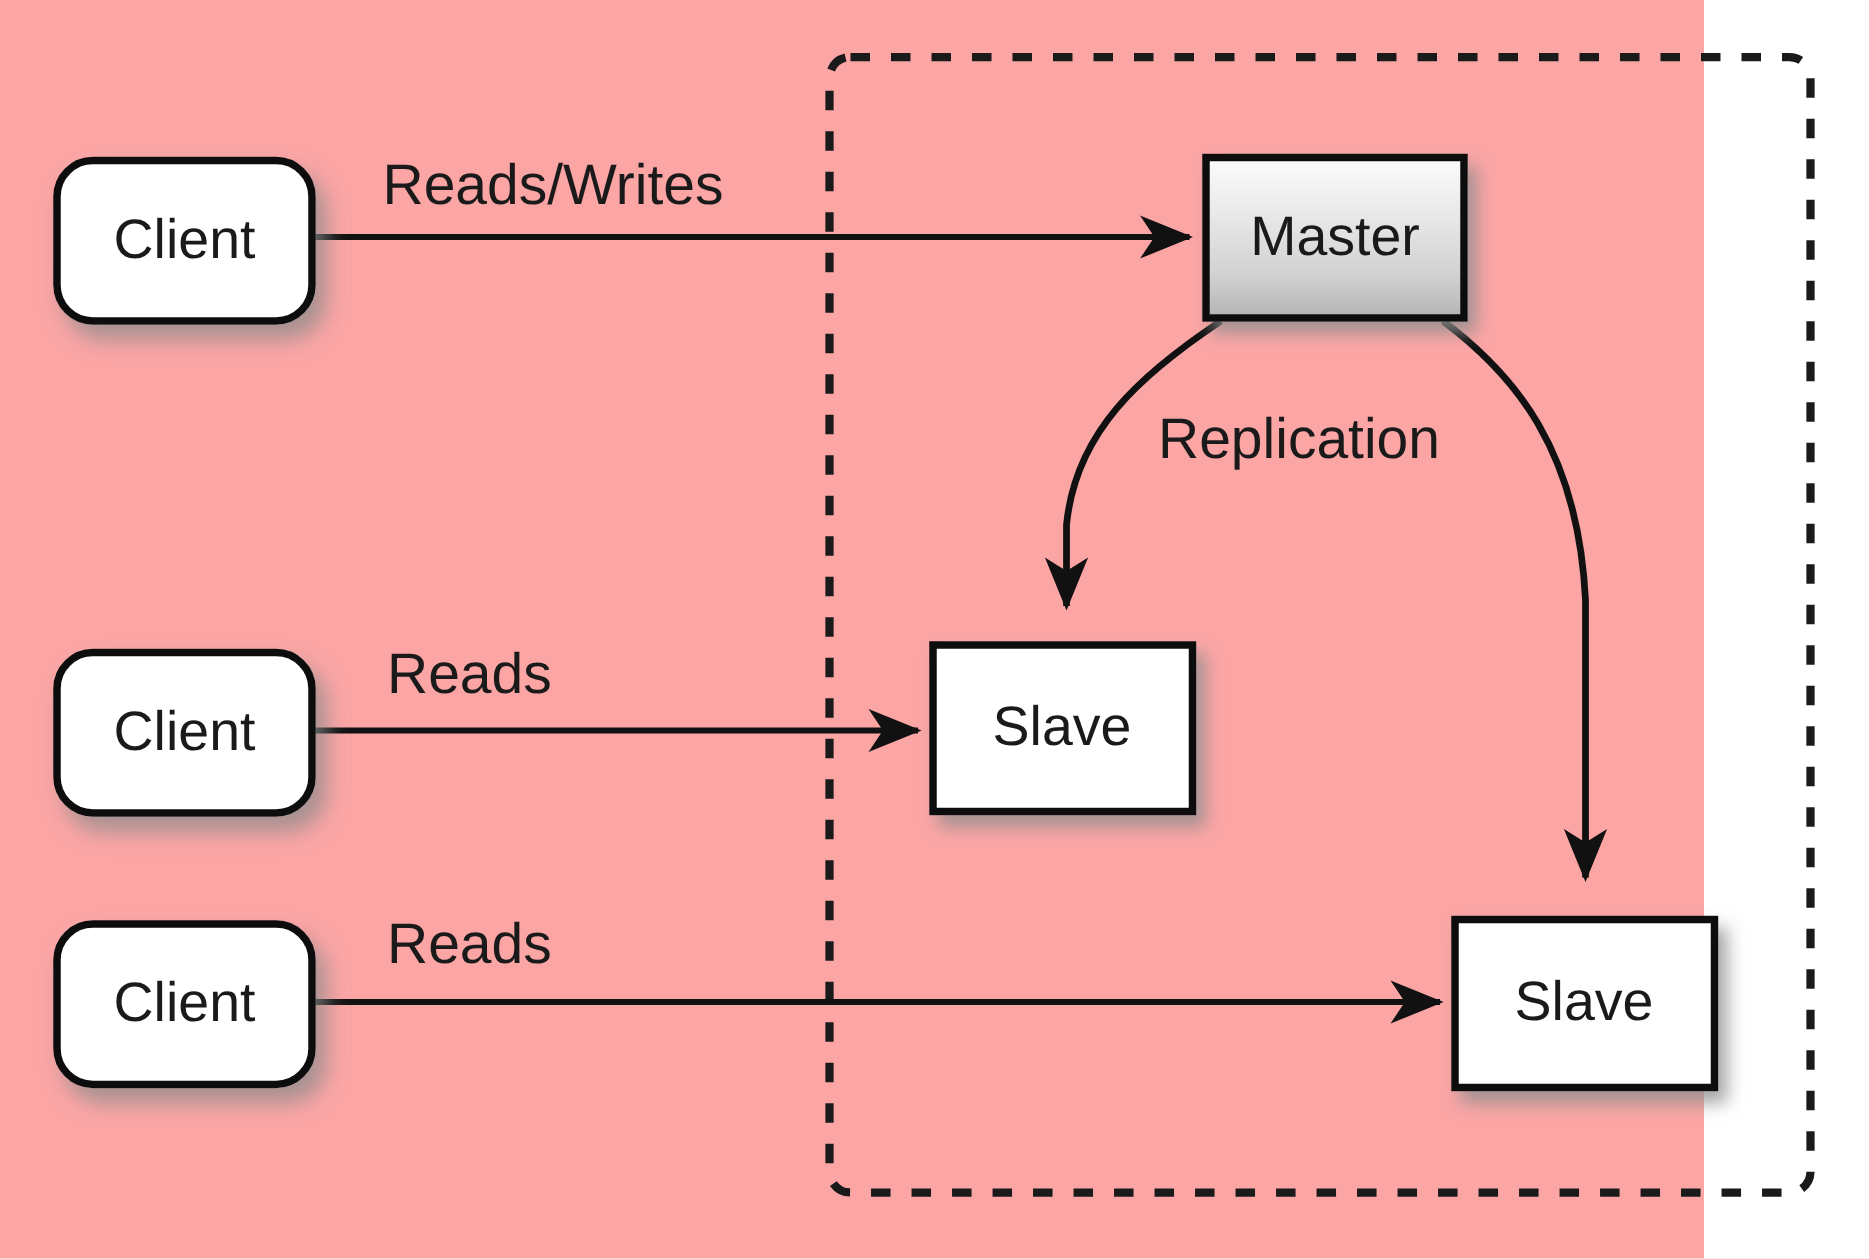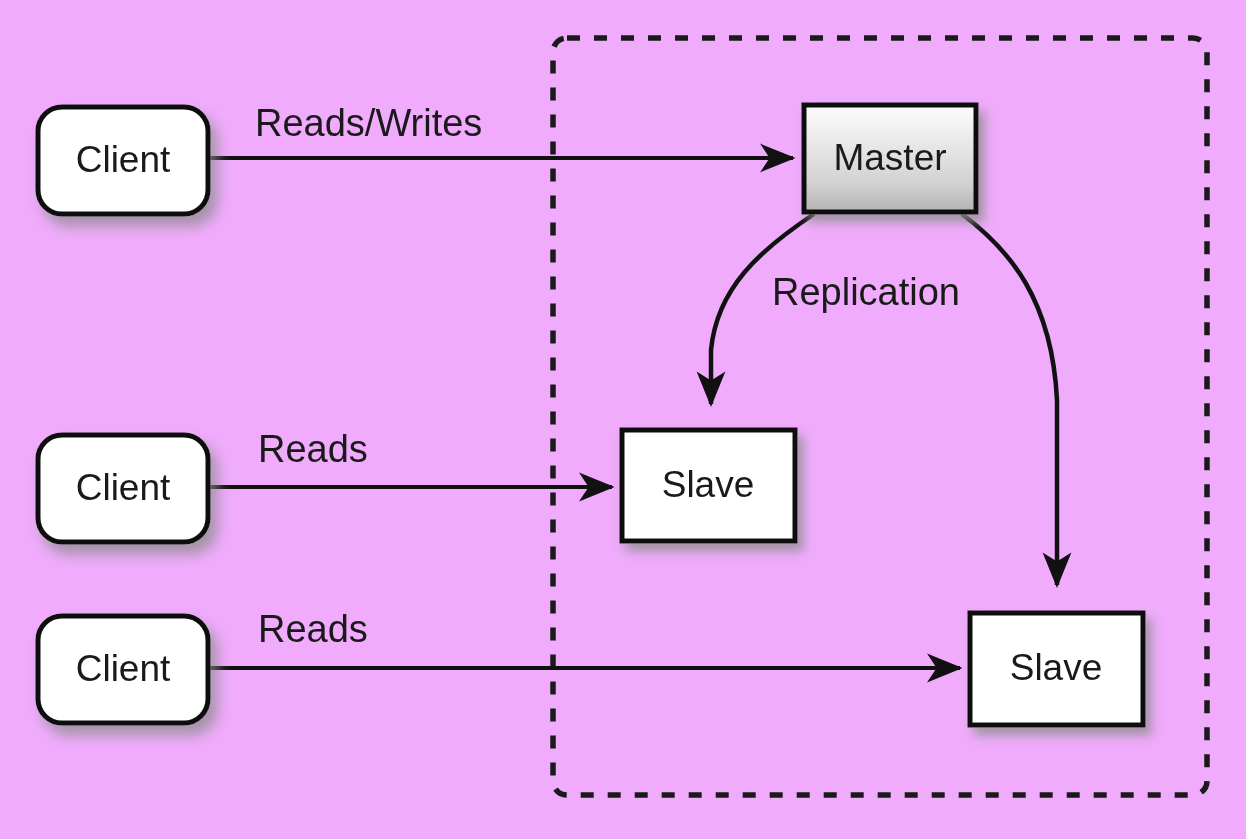--- a/index.html
+++ b/index.html
@@ -8,23 +8,23 @@
     background: #ffffff;
   }
   body {
     width: 1246px;
     height: 839px;
     font-family: "Liberation Sans", sans-serif;
     overflow: hidden;
   }
   #diagram-root {
     position: relative;
-    width: 1246px;
+    width: 1136px;
     height: 839px;
-    background: #f0abfc;
+    background: #fca5a5;
   }
   svg.canvas {
     position: absolute;
     top: 0;
     left: 0;
     width: 1246px;
     height: 839px;
     display: block;
   }
   .node-label {

